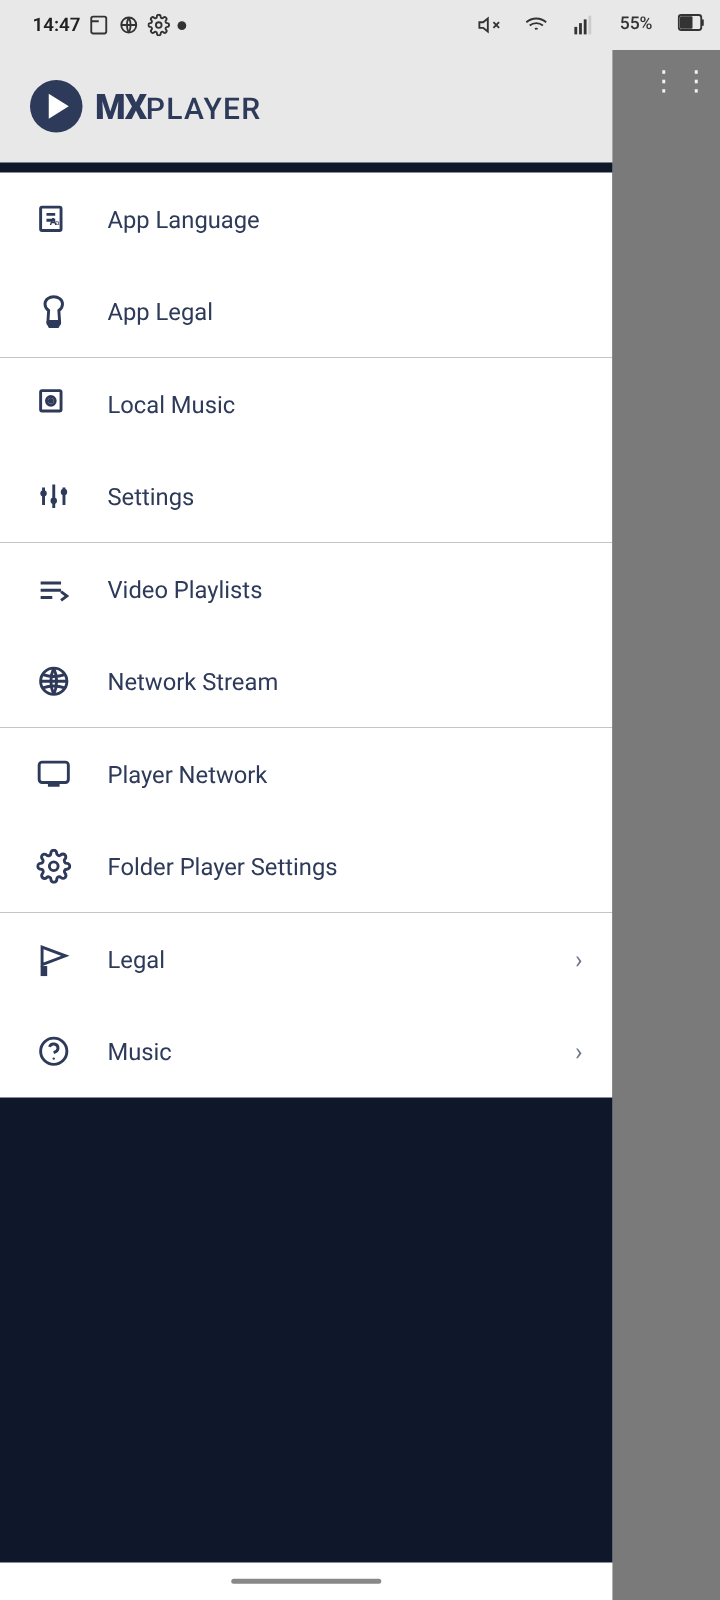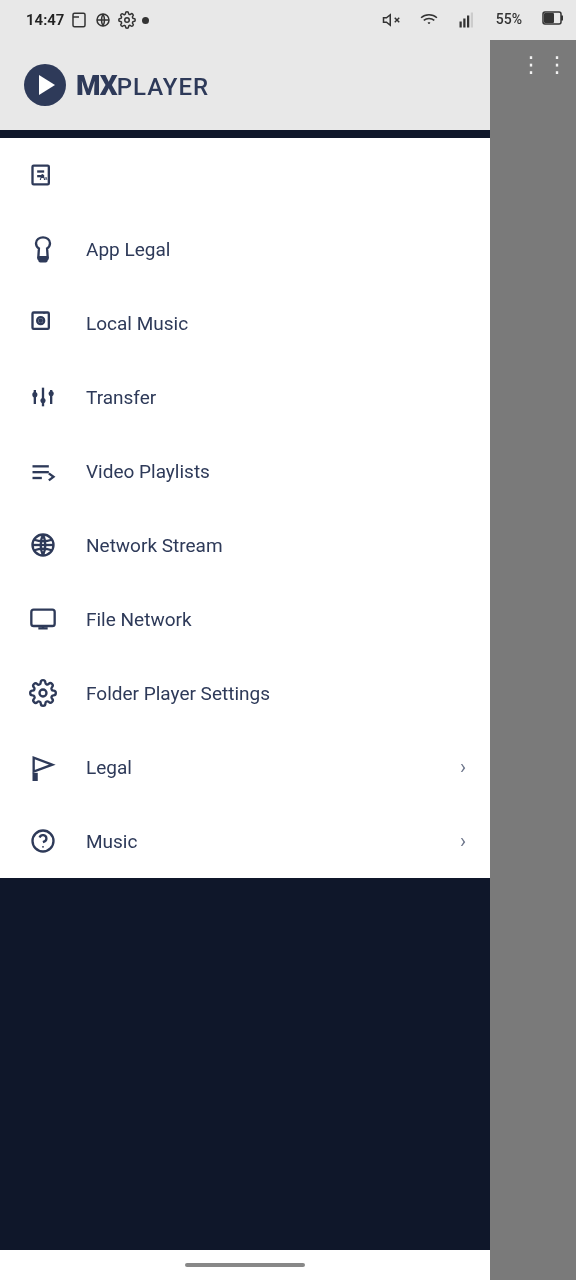--- a/index.html
+++ b/index.html
@@ -275,20 +275,21 @@
     <div class="menu-item">
       <div class="menu-icon">
         <svg viewBox="0 0 24 24" stroke="#2e3a59" stroke-width="1.8" fill="none">
           <rect x="3" y="4" width="14" height="16" rx="1"></rect>
           <line x1="7" y1="9" x2="13" y2="9"></line>
           <line x1="7" y1="13" x2="13" y2="13"></line>
           <text x="9" y="16" font-size="7" fill="#2e3a59" stroke="none" font-family="Arial" font-weight="bold">A</text>
           <text x="13" y="16" font-size="5" fill="#2e3a59" stroke="none" font-family="Arial">a</text>
         </svg>
       </div>
+      <span class="menu-label">App Language</span>
     </div>
 
     <div class="menu-item">
       <div class="menu-icon">
         <svg viewBox="0 0 24 24" fill="#2e3a59" stroke="none">
           <path d="M12 2C9 2 6 4 6 7c0 2 1 3.5 2.5 4.5L8 19h8l-.5-7.5C17 10.5 18 9 18 7c0-3-3-5-6-5z"></path>
           <rect x="8" y="19" width="8" height="2" rx="1"></rect>
           <rect x="9" y="21" width="6" height="1.5" rx="0.75"></rect>
         </svg>
       </div>
@@ -313,21 +314,21 @@
       <div class="menu-icon">
         <svg viewBox="0 0 24 24" fill="none" stroke="#2e3a59" stroke-width="2">
           <line x1="5" y1="6" x2="5" y2="18"></line>
           <circle cx="5" cy="10" r="2.2" fill="#2e3a59" stroke="none"></circle>
           <line x1="12" y1="4" x2="12" y2="20"></line>
           <circle cx="12" cy="15" r="2.2" fill="#2e3a59" stroke="none"></circle>
           <line x1="19" y1="6" x2="19" y2="18"></line>
           <circle cx="19" cy="9" r="2.2" fill="#2e3a59" stroke="none"></circle>
         </svg>
       </div>
-      <span class="menu-label">Transfer</span>
+      <span class="menu-label">Settings</span>
     </div>
 
     <div class="menu-item">
       <div class="menu-icon">
         <svg viewBox="0 0 24 24" fill="none" stroke="#2e3a59" stroke-width="2">
           <line x1="3" y1="8" x2="17" y2="8"></line>
           <line x1="3" y1="13" x2="17" y2="13"></line>
           <line x1="3" y1="18" x2="11" y2="18"></line>
           <polyline points="17,14 21,17 17,20"></polyline>
         </svg>
@@ -350,21 +351,21 @@
     </div>
 
     <div class="menu-item">
       <div class="menu-icon">
         <svg viewBox="0 0 24 24" fill="none" stroke="#2e3a59" stroke-width="1.8">
           <rect x="2" y="4" width="20" height="14" rx="2"></rect>
           <line x1="8" y1="20" x2="16" y2="20"></line>
           <line x1="12" y1="18" x2="12" y2="20"></line>
         </svg>
       </div>
-      <span class="menu-label">File Network</span>
+      <span class="menu-label">Player Network</span>
     </div>
 
     <div class="menu-item">
       <div class="menu-icon">
         <svg viewBox="0 0 24 24" fill="none" stroke="#2e3a59" stroke-width="1.8">
           <circle cx="12" cy="12" r="3"></circle>
           <path d="M19.4 15a1.65 1.65 0 0 0 .33 1.82l.06.06a2 2 0 0 1-2.83 2.83l-.06-.06a1.65 1.65 0 0 0-1.82-.33 1.65 1.65 0 0 0-1 1.51V21a2 2 0 0 1-4 0v-.09A1.65 1.65 0 0 0 9 19.4a1.65 1.65 0 0 0-1.82.33l-.06.06a2 2 0 0 1-2.83-2.83l.06-.06A1.65 1.65 0 0 0 4.68 15a1.65 1.65 0 0 0-1.51-1H3a2 2 0 0 1 0-4h.09A1.65 1.65 0 0 0 4.6 9a1.65 1.65 0 0 0-.33-1.82l-.06-.06a2 2 0 0 1 2.83-2.83l.06.06A1.65 1.65 0 0 0 9 4.68a1.65 1.65 0 0 0 1-1.51V3a2 2 0 0 1 4 0v.09a1.65 1.65 0 0 0 1 1.51 1.65 1.65 0 0 0 1.82-.33l.06-.06a2 2 0 0 1 2.83 2.83l-.06.06A1.65 1.65 0 0 0 19.4 9a1.65 1.65 0 0 0 1.51 1H21a2 2 0 0 1 0 4h-.09a1.65 1.65 0 0 0-1.51 1z"></path>
         </svg>
       </div>
       <span class="menu-label">Folder Player Settings</span>

